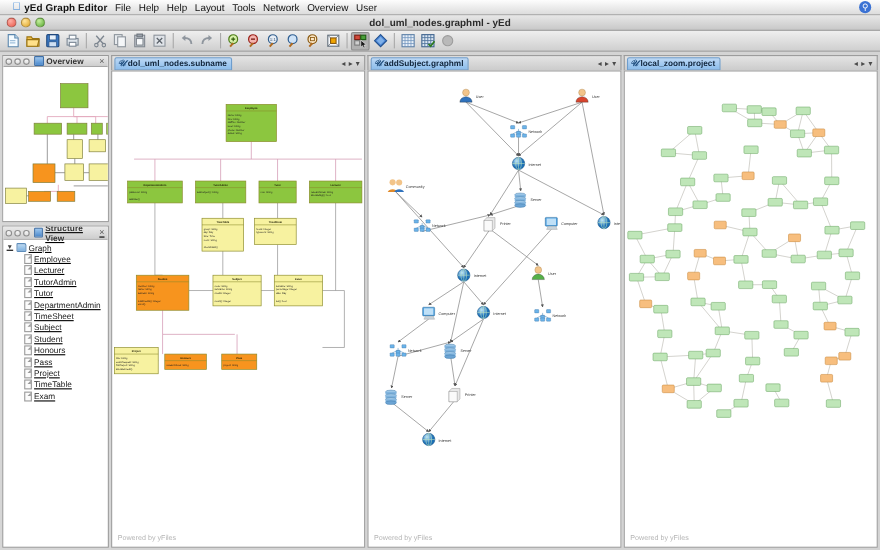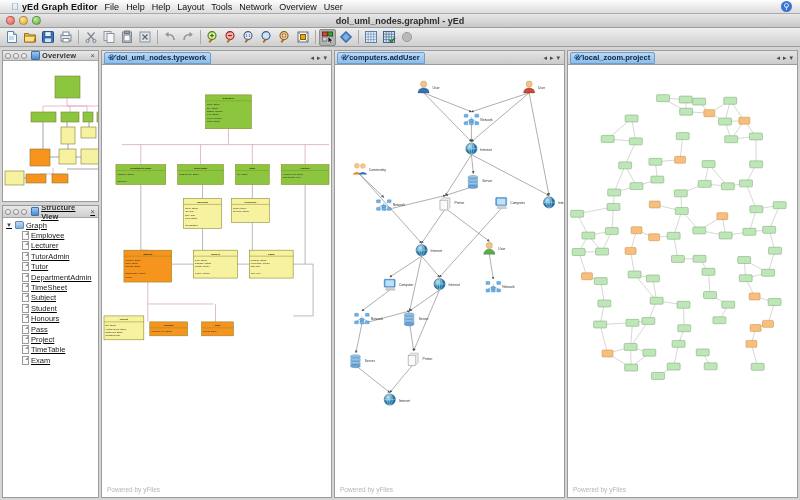--- a/index.html
+++ b/index.html
@@ -426,21 +426,21 @@
           </div>
         </div>
       </div>
 
       <div class="editors">
 
         <div class="editor">
           <div class="tabbar">
             <div class="tab">
               <span class="tabicon">𝒰</span>
-              <span>dol_uml_nodes.typework</span>
+              <span>dol_uml_nodes.subname</span>
             </div>
             <div class="tabnav">
               <span>◂</span>
               <span>▸</span>
               <span>▾</span>
             </div>
           </div>
           <div class="canvas">
             <svg width="100%" height="100%" viewBox="0 0 230 420" preserveAspectRatio="xMidYMin meet">
               <g id="uml-edges" stroke="#d49ab4" fill="none" stroke-width=".7">
@@ -559,21 +559,21 @@
                 </g>
             </svg>
             <div class="watermark">Powered by yFiles</div>
           </div>
         </div>
 
         <div class="editor">
           <div class="tabbar">
             <div class="tab">
               <span class="tabicon">𝒰</span>
-              <span>computers.addUser</span>
+              <span>addSubject.graphml</span>
             </div>
             <div class="tabnav">
               <span>◂</span>
               <span>▸</span>
               <span>▾</span>
             </div>
           </div>
           <div class="canvas">
             <svg width="100%" height="100%" viewBox="0 0 230 420" preserveAspectRatio="xMidYMin meet">
               <defs>

